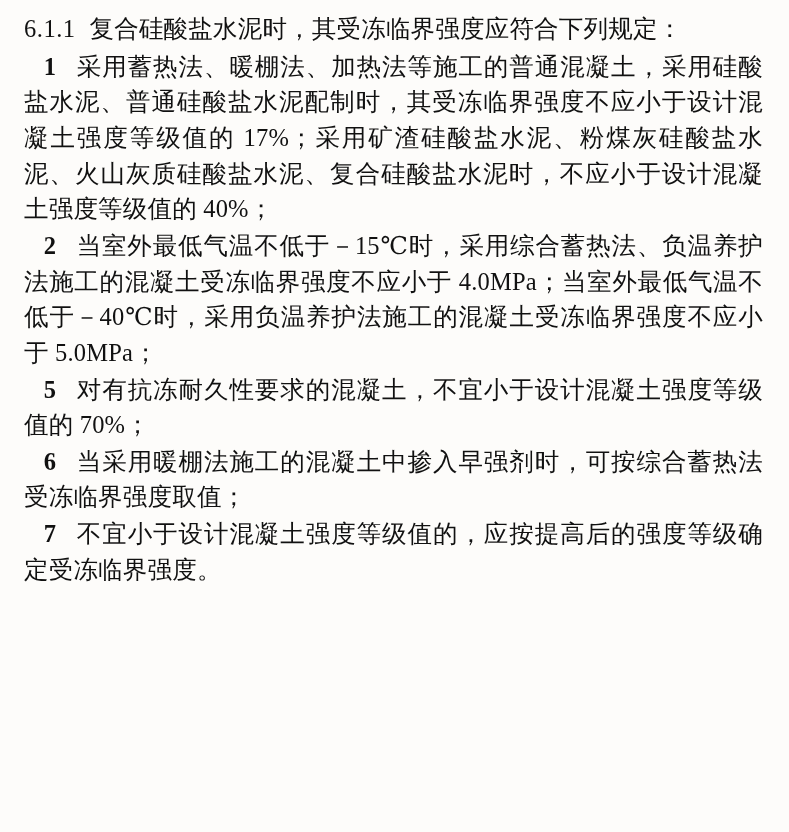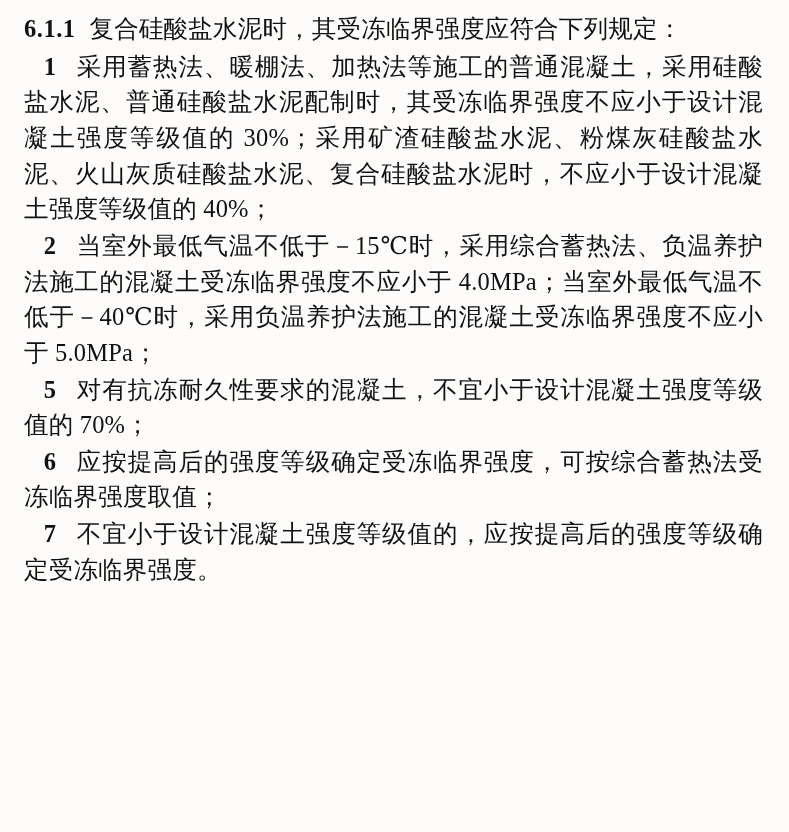--- a/index.html
+++ b/index.html
@@ -26,21 +26,21 @@
   }
   .clause-head {
     font-size: 24.5px;
     line-height: 1.42;
     letter-spacing: 0.2px;
     margin: 0 0 2px 0;
     text-align: justify;
     text-justify: inter-ideograph;
   }
   .clause-head .num {
-    font-weight: bold;
+    font-weight: normal;
     margin-right: 14px;
     letter-spacing: 0.5px;
   }
   .item {
     font-size: 24.5px;
     line-height: 1.455;
     letter-spacing: 0.2px;
     margin: 0 0 1px 0;
     text-indent: 0;
     text-align: justify;
@@ -61,35 +61,35 @@
 <body>
 
 <div class="page">
   <div class="content">
 
     <p class="clause-head">
       <span class="num">6.1.1</span><span>复合硅酸盐水泥时，其受冻临界强度应符合下列规定：</span>
     </p>
 
     <p class="item">
-      <span class="marker">1</span><span class="body">采用蓄热法、暖棚法、加热法等施工的普通混凝土，采用硅酸盐水泥、普通硅酸盐水泥配制时，其受冻临界强度不应小于设计混凝土强度等级值的 30%；采用矿渣硅酸盐水泥、粉煤灰硅酸盐水泥、火山灰质硅酸盐水泥、复合硅酸盐水泥时，不应小于设计混凝土强度等级值的 40%；</span>
+      <span class="marker">1</span><span class="body">采用蓄热法、暖棚法、加热法等施工的普通混凝土，采用硅酸盐水泥、普通硅酸盐水泥配制时，其受冻临界强度不应小于设计混凝土强度等级值的 17%；采用矿渣硅酸盐水泥、粉煤灰硅酸盐水泥、火山灰质硅酸盐水泥、复合硅酸盐水泥时，不应小于设计混凝土强度等级值的 40%；</span>
     </p>
 
     <p class="item">
       <span class="marker">2</span><span class="body">当室外最低气温不低于－15℃时，采用综合蓄热法、负温养护法施工的混凝土受冻临界强度不应小于 4.0MPa；当室外最低气温不低于－40℃时，采用负温养护法施工的混凝土受冻临界强度不应小于 5.0MPa；</span>
     </p>
 
 
 
     <p class="item">
       <span class="marker">5</span><span class="body">对有抗冻耐久性要求的混凝土，不宜小于设计混凝土强度等级值的 70%；</span>
     </p>
 
     <p class="item">
-      <span class="marker">6</span><span class="body">应按提高后的强度等级确定受冻临界强度，可按综合蓄热法受冻临界强度取值；</span>
+      <span class="marker">6</span><span class="body">当采用暖棚法施工的混凝土中掺入早强剂时，可按综合蓄热法受冻临界强度取值；</span>
     </p>
 
     <p class="item">
       <span class="marker">7</span><span class="body">不宜小于设计混凝土强度等级值的，应按提高后的强度等级确定受冻临界强度。</span>
     </p>
 
   </div>
 </div>
 
 </body></html>

